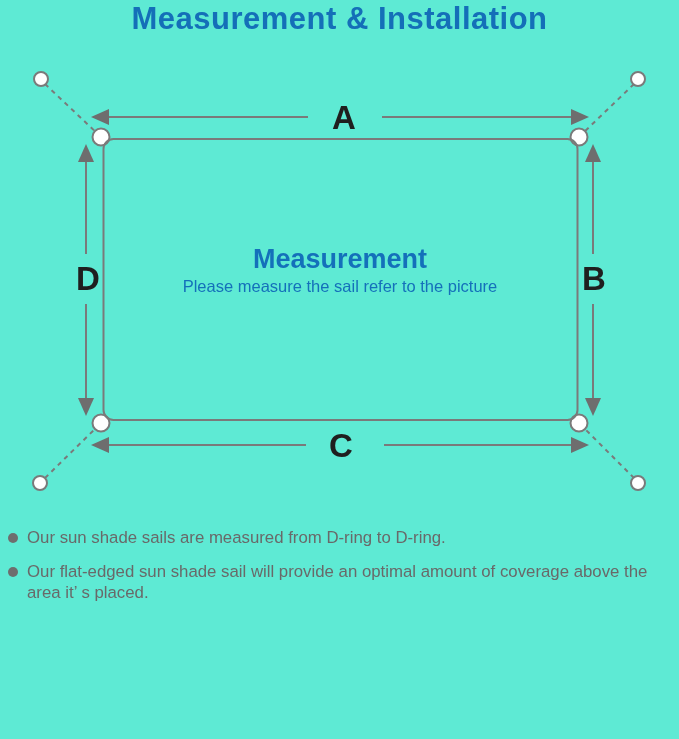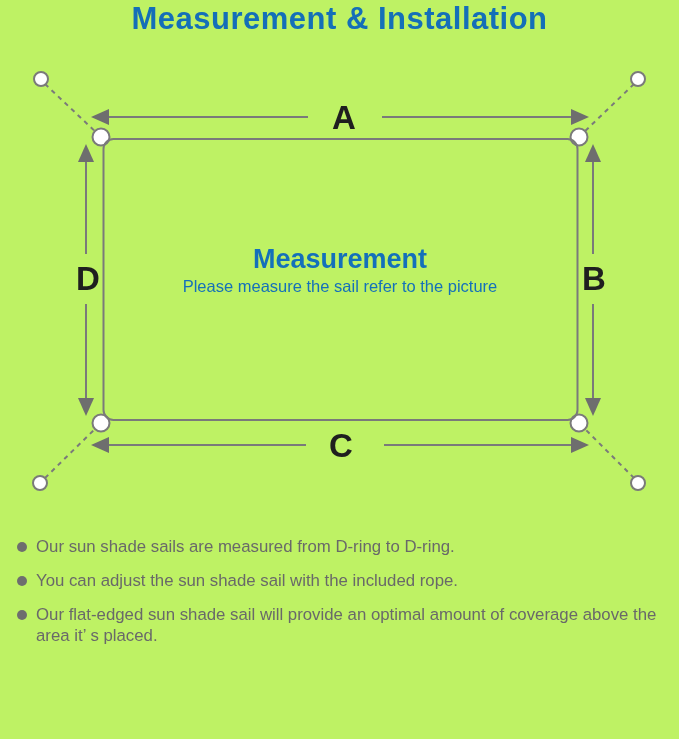--- a/index.html
+++ b/index.html
@@ -5,21 +5,21 @@
   html, body {
     margin: 0;
     padding: 0;
     background: #ffffff;
     font-family: "Liberation Sans", sans-serif;
   }
   .canvas {
     position: relative;
     width: 679px;
     height: 739px;
-    background: #bef264;
+    background: #5eead4;
     overflow: hidden;
   }
   .title {
     position: absolute;
     top: 1px;
     left: 0;
     width: 679px;
     text-align: center;
     font-size: 31px;
     font-weight: bold;
@@ -30,21 +30,21 @@
     position: absolute;
     top: 45px;
     left: 0;
   }
   .notes {
     position: absolute;
     top: 527px;
     left: 8px;
     width: 660px;
     list-style: none;
-    margin: 9px;
+    margin: 0;
     padding: 0;
   }
   .notes li {
     display: flex;
     align-items: flex-start;
     margin-bottom: 13px;
     color: #696969;
     font-size: 16.8px;
     line-height: 21px;
   }
@@ -131,21 +131,17 @@
     <text class="center-caption" x="340" y="292">Please measure the sail refer to the picture</text>
   </svg>
 
   <ul class="notes">
     <li>
       <span class="dot"></span>
       <span class="note-text">Our sun shade sails are measured from D-ring to D-ring.</span>
     </li>
     <li>
       <span class="dot"></span>
-      <span class="note-text">You can adjust the sun shade sail with the included rope.</span>
-    </li>
-    <li>
-      <span class="dot"></span>
       <span class="note-text">Our flat-edged sun shade sail will provide an optimal amount of coverage above the area it’ s placed.</span>
     </li>
   </ul>
 
 </div>
 
 </body></html>

